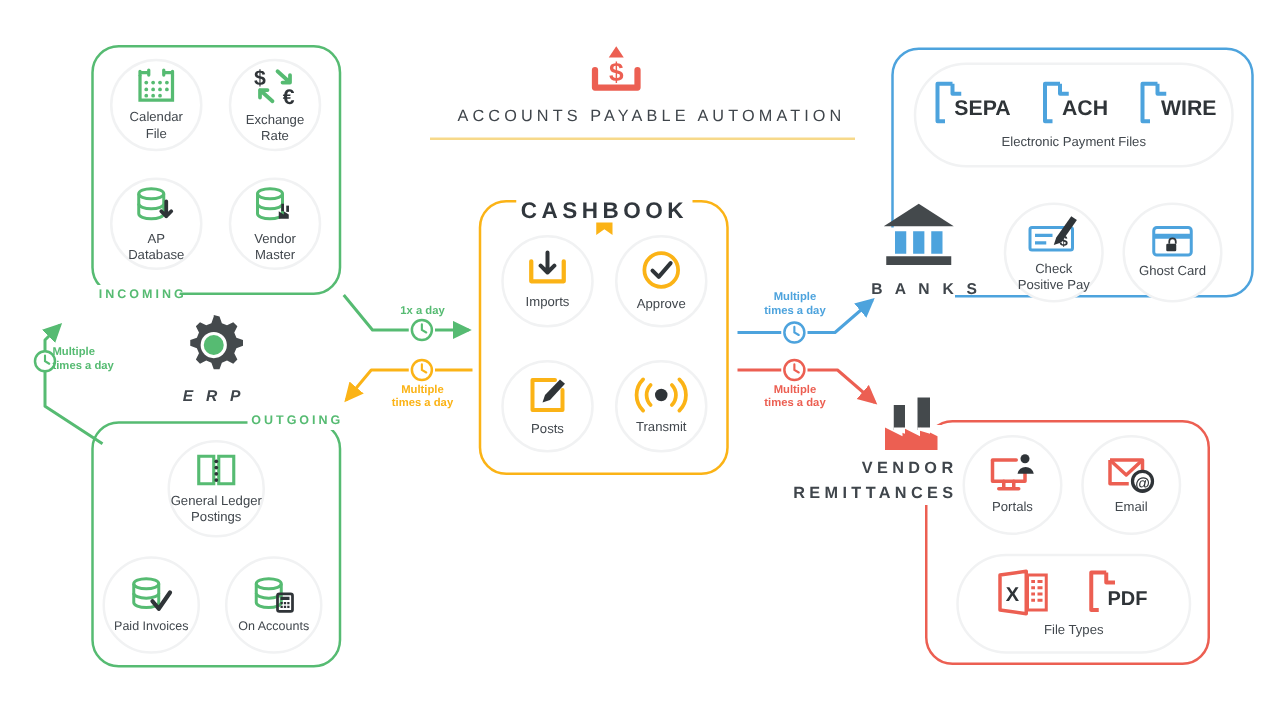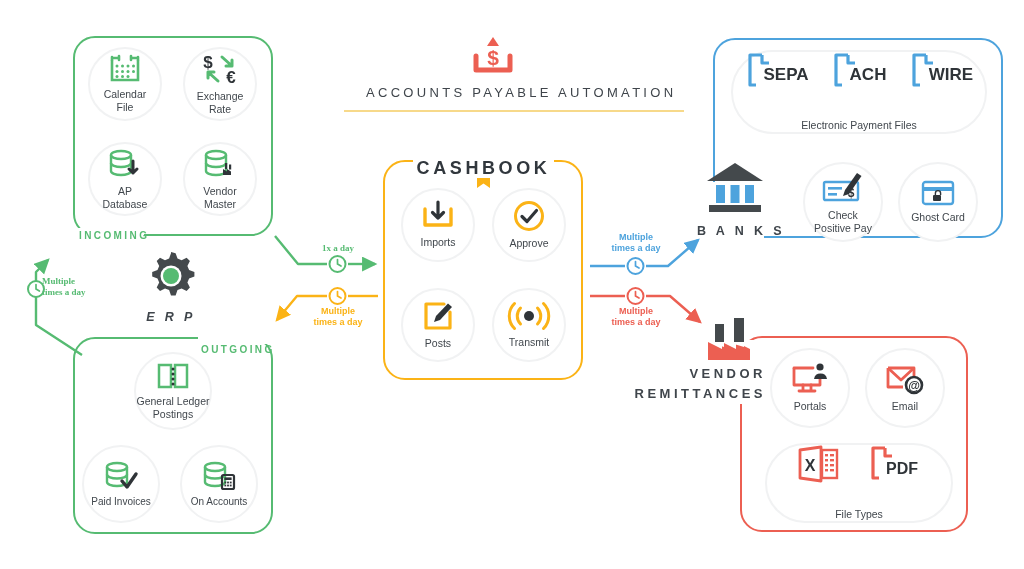--- a/index.html
+++ b/index.html
@@ -45,21 +45,21 @@
     background: #fff;
     display: flex; flex-direction: column;
     align-items: center; justify-content: center;
   }
   .tile-pill {
     position: absolute;
     border-radius: 70px;
     border: 2px solid #f1f2f3;
     background: #fff;
     display: flex; flex-direction: column;
-    align-items: center; justify-content: space-between;
+    align-items: center; justify-content: center;
   }
   .tile-label {
     font-size: 10.5px;
     color: #41474d;
     text-align: center;
     line-height: 1.22;
     margin-top: 5px;
     white-space: pre-line;
   }
   .tile-label.sm { font-size: 10px; }
@@ -105,21 +105,21 @@
 
   
   .conn-label {
     position: absolute;
     font-size: 9px;
     font-weight: 700;
     line-height: 1.25;
     text-align: center;
     white-space: pre-line;
   }
-  .c-green { color: #56bb72; font-family: Liberation Serif, serif; }
+  .c-green { color: #56bb72; }
   .c-amber { color: #fbb316; }
   .c-blue  { color: #4da3dd; }
   .c-red   { color: #ec5f52; }
 
   svg { display: block; overflow: visible; }
   .overlay { position:absolute; left:0; top:0; width:1024px; height:569px; pointer-events:none; }
 </style>
 </head>
 <body>
 
@@ -210,21 +210,21 @@
     <svg width="52" height="52" viewBox="0 0 52 52">
       <path d="M26 2 l4.6 1.2 1.9 5.3 4.1 1.7 5-2.5 3.3 3.3 -2.5 5 1.7 4.1 5.3 1.9 0 4.6 -5.3 1.9 -1.7 4.1 2.5 5 -3.3 3.3 -5-2.5 -4.1 1.7 -1.9 5.3 -4.6 0 -1.9-5.3 -4.1-1.7 -5 2.5 -3.3-3.3 2.5-5 -1.7-4.1 -5.3-1.9 0-4.6 5.3-1.9 1.7-4.1 -2.5-5 3.3-3.3 5 2.5 4.1-1.7 1.9-5.3z" fill="#44494c"></path>
       <circle cx="26" cy="26" r="10.5" fill="#ffffff"></circle>
       <circle cx="26" cy="26" r="8" fill="#56bb72"></circle>
     </svg>
   </div>
   <div class="entity-label" style="left:131px; top:308px; width:80px;font-style:italic;">E R P</div>
 
   <div class="panel panel-green" style="left:73px; top:337px; width:200px; height:197px;"></div>
   <div class="gapmask" style="left:198px; top:331px; width:76px; height:13px;"></div>
-  <div class="sec-label sec-green" style="left:201px; top:331px;margin-top:13px;">OUTGOING</div>
+  <div class="sec-label sec-green" style="left:201px; top:331px;">OUTGOING</div>
 
   <div class="tile-circle" style="left:134px; top:352px; width:78px; height:78px;">
     <span class="icon-wrap">
       <svg width="32" height="28" viewBox="0 0 32 28">
         <path d="M2 3 L14 3 L14 25 L2 25 Z" fill="none" stroke="#56bb72" stroke-width="2.5"></path>
         <path d="M18 3 L30 3 L30 25 L18 25 Z" fill="none" stroke="#56bb72" stroke-width="2.5"></path>
         <g fill="#2f3438">
           <circle cx="16" cy="7" r="1.5"></circle>
             <circle cx="16" cy="12" r="1.5"></circle>
           <circle cx="16" cy="17" r="1.5"></circle>

